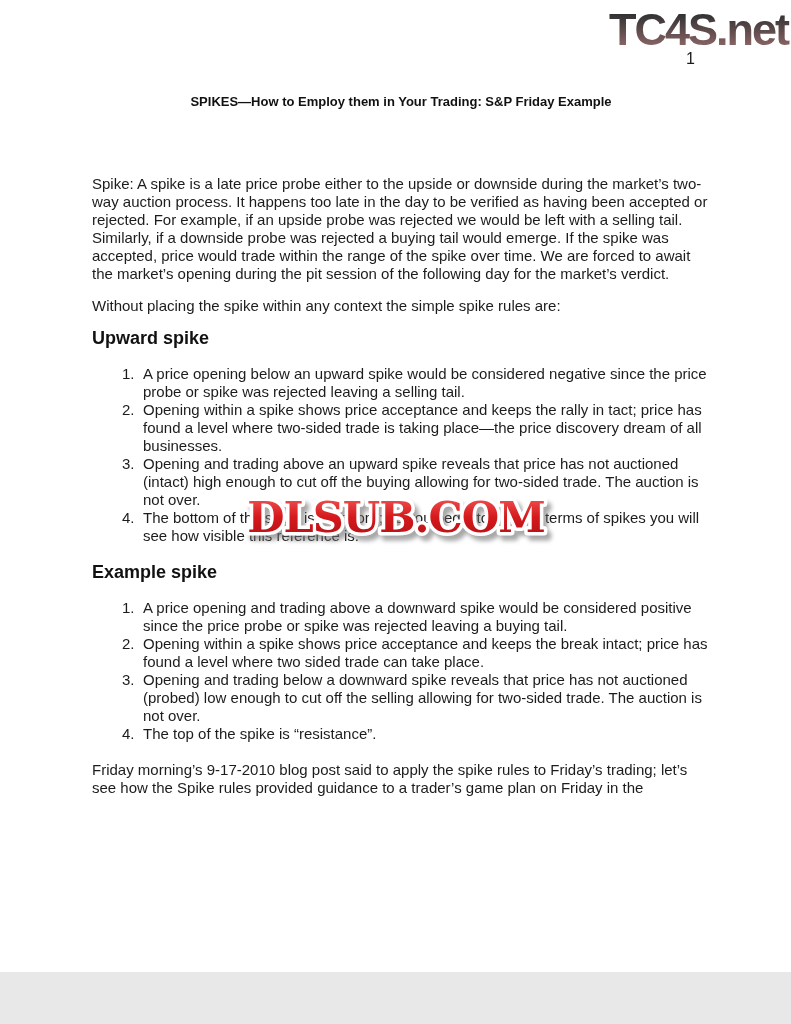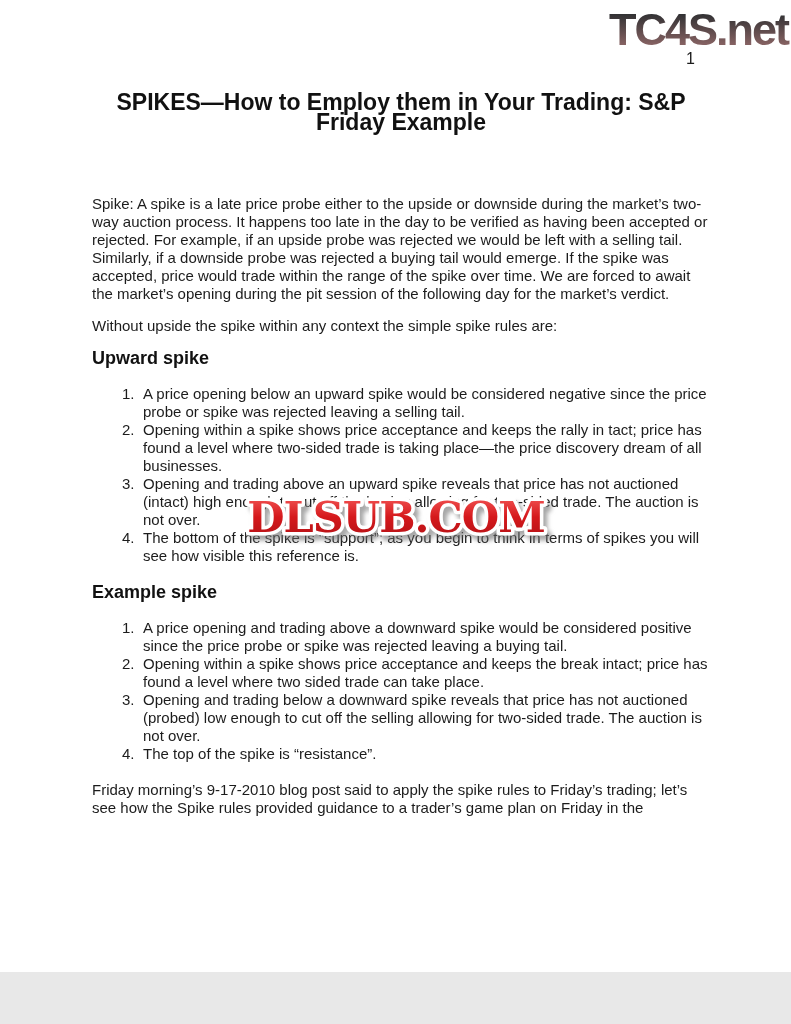--- a/index.html
+++ b/index.html
@@ -16,21 +16,21 @@
   .content {
     position: absolute;
     left: 92px;
     top: 0;
     width: 618px;
     padding-top: 92px;
     font-size: 15px;
     line-height: 18px;
   }
   h1.doc-title {
-    font-size: 23px;
+    font-size: 13px;
     line-height: 20px;
     font-weight: bold;
     text-align: center;
     margin: 0 0 63px 0;
     color: #111;
   }
   p.body-para { margin: 0 0 14px 0; }
   h2.section-heading {
     font-size: 18px;
     line-height: 18px;
@@ -73,21 +73,21 @@
   </svg>
 
   <div class="page-number">1</div>
 
   <div class="content">
 
     <h1 class="doc-title">SPIKES—How to Employ them in Your Trading: S&amp;P Friday Example</h1>
 
     <p class="body-para"><b class="lead">Spike:</b><span> A spike is a late price probe either to the upside or downside during the market’s two-way auction process. It happens too late in the day to be verified as having been accepted or rejected. For example, if an upside probe was rejected we would be left with a selling tail. Similarly, if a downside probe was rejected a buying tail would emerge. If the spike was accepted, price would trade within the range of the spike over time. We are forced to await the market’s opening during the pit session of the following day for the market’s verdict.</span></p>
 
-    <p class="body-para">Without upside the spike within any context the simple spike rules are:</p>
+    <p class="body-para">Without placing the spike within any context the simple spike rules are:</p>
 
     <h2 class="section-heading">Upward spike</h2>
 
     <div class="num-list">
       <div class="li">
           <span class="num">1.</span>
           <span class="li-text">A price opening below an upward spike would be considered negative since the price probe or spike was rejected leaving a selling tail.</span>
         </div>
       <div class="li">
           <span class="num">2.</span>

